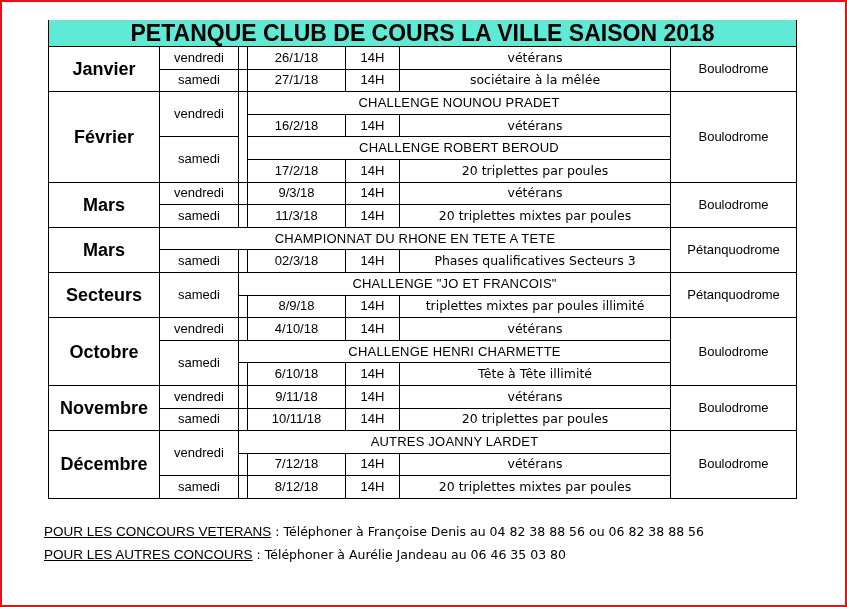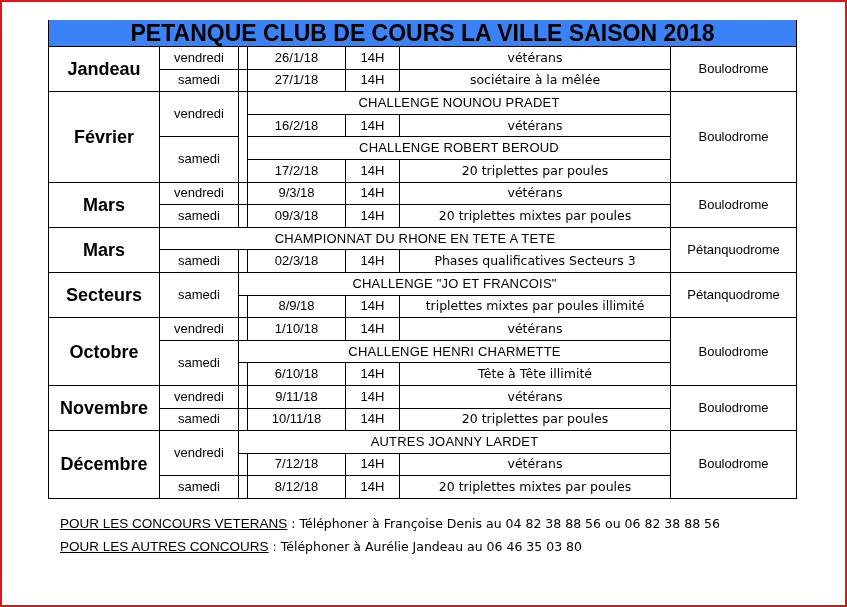--- a/index.html
+++ b/index.html
@@ -3,30 +3,30 @@
 <meta charset="utf-8">
 <style>
   html, body { margin:0; padding:0; }
   body { width:847px; height:607px; background:#fff; position:relative; overflow:hidden;
          font-family:"Liberation Sans", sans-serif; }
   .frame { position:absolute; left:0; top:0; width:843px; height:603px; border:2px solid #e0141a; }
   table.cal { position:absolute; left:48px; top:20px; border-collapse:collapse; table-layout:fixed; width:748px; }
   table.cal td { border:1px solid #000; padding:0; text-align:center; vertical-align:middle;
                  font-size:13px; line-height:14px; color:#000; white-space:nowrap; overflow:hidden; }
   table.cal tr.data td { height:21.6px; }
-  td.title { background:#3b82f6; font-weight:bold; font-size:23px !important; line-height:26px !important;
+  td.title { background:#5eead4; font-weight:bold; font-size:23px !important; line-height:26px !important;
              height:26px; border-top:none !important; }
   td.month { font-weight:bold; font-size:18px !important; }
   td.day { font-size:13px; }
   td.date { font-weight:normal; }
   td.desc { font-family:"DejaVu Sans", sans-serif; font-size:12.5px !important; }
   td.event { font-weight:normal; letter-spacing:0.2px; }
   td.loc { font-size:13px;margin-top:24px; }
   td.nar { }
-  .footer { position:absolute; left:60px; font-family:"DejaVu Sans", sans-serif; font-size:12.5px; color:#000; white-space:nowrap; }
+  .footer { position:absolute; left:44px; font-family:"DejaVu Sans", sans-serif; font-size:12.5px; color:#000; white-space:nowrap;margin-top:8px; }
   .footer .lbl { font-family:"Liberation Sans", sans-serif; font-size:13.5px; text-decoration:underline; }
 </style>
 </head>
 <body>
 
 <div class="frame"></div>
 
 <table class="cal">
   <colgroup>
     <col style="width:111px">
@@ -35,21 +35,21 @@
       <col style="width:98px">
     <col style="width:54px">
       <col style="width:271px">
       <col style="width:126px">
   </colgroup>
   <tbody id="cal-body">
     <tr>
       <td class="title" colspan="7">PETANQUE CLUB DE COURS LA VILLE SAISON 2018</td>
     </tr>
   <tr class="data">
-        <td class="month" rowspan="2">Jandeau</td>
+        <td class="month" rowspan="2">Janvier</td>
         <td class="day">vendredi</td>
         <td class="nar"></td>
         <td class="date">26/1/18</td>
         <td class="time">14H</td>
         <td class="desc">vétérans</td>
         <td class="loc" rowspan="2">Boulodrome</td>
       </tr>
       <tr class="data">
         <td class="day">samedi</td>
         <td class="nar"></td>
@@ -83,21 +83,21 @@
         <td class="day">vendredi</td>
         <td class="nar"></td>
         <td class="date">9/3/18</td>
         <td class="time">14H</td>
         <td class="desc">vétérans</td>
         <td class="loc" rowspan="2">Boulodrome</td>
       </tr>
       <tr class="data">
         <td class="day">samedi</td>
         <td class="nar"></td>
-        <td class="date">09/3/18</td>
+        <td class="date">11/3/18</td>
         <td class="time">14H</td>
         <td class="desc">20 triplettes mixtes par poules</td>
       </tr>
       <tr class="data">
         <td class="month" rowspan="2">Mars</td>
         <td class="event" colspan="5">CHAMPIONNAT DU RHONE EN TETE A TETE</td>
         <td class="loc" rowspan="2">Pétanquodrome</td>
       </tr>
       <tr class="data">
         <td class="day">samedi</td>
@@ -115,21 +115,21 @@
       <tr class="data">
         <td class="nar"></td>
         <td class="date">8/9/18</td>
         <td class="time">14H</td>
         <td class="desc">triplettes mixtes par poules illimité</td>
       </tr>
       <tr class="data">
         <td class="month" rowspan="3">Octobre</td>
         <td class="day">vendredi</td>
         <td class="nar"></td>
-        <td class="date">1/10/18</td>
+        <td class="date">4/10/18</td>
         <td class="time">14H</td>
         <td class="desc">vétérans</td>
         <td class="loc" rowspan="3">Boulodrome</td>
       </tr>
       <tr class="data">
         <td class="day" rowspan="2">samedi</td>
         <td class="event" colspan="4">CHALLENGE HENRI CHARMETTE</td>
       </tr>
       <tr class="data">
         <td class="nar"></td>

